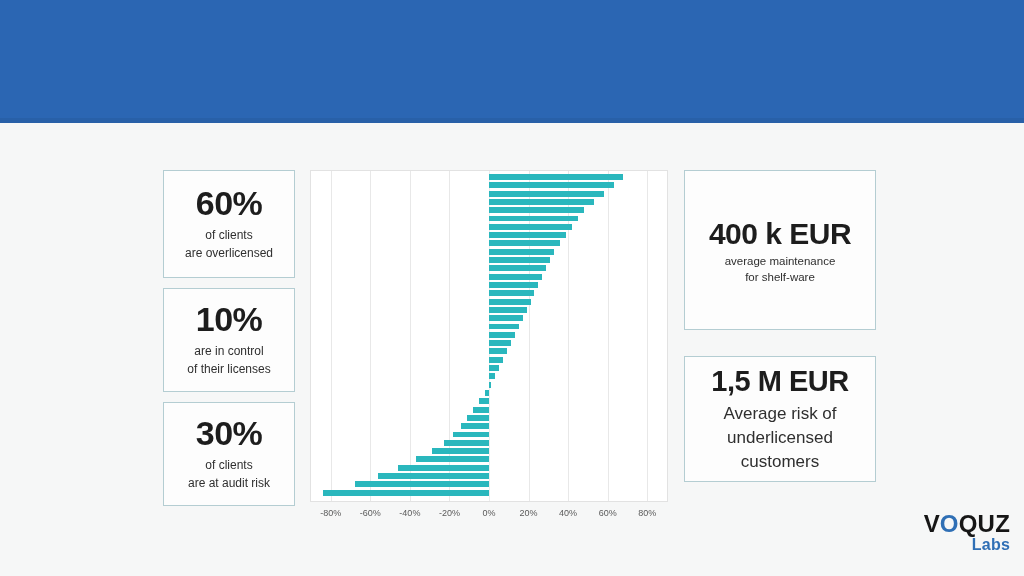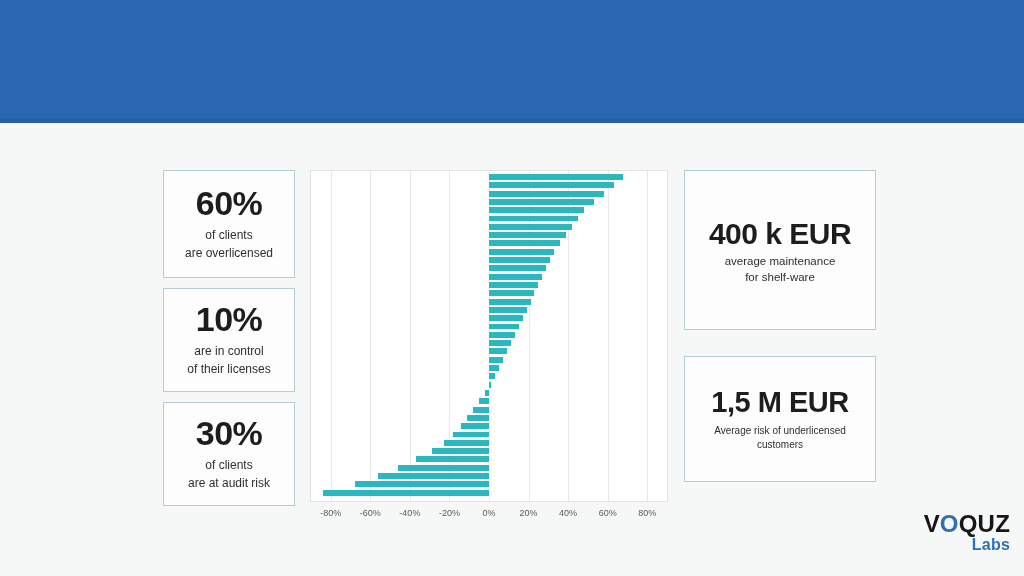--- a/index.html
+++ b/index.html
@@ -83,21 +83,21 @@
   }
   .big-eur.second { margin-top: 2px; }
   .sub-eur {
     font-size: 11.5px;
     color: #2f2f2f;
     line-height: 1.4;
     margin-top: 3px;
     white-space: pre-line;
   }
   #box-risk .big-eur { font-size: 29px; }
-  #box-risk .sub-eur { font-size: 10px; margin-top: 5px; }
+  #box-risk .sub-eur { font-size: 17px; margin-top: 5px; }
 
   
   #chart-panel {
     position: absolute;
     left: 310px; top: 170px;
     width: 358px; height: 332px;
     background: #ffffff;
     border: 1px solid #e2e2e2;
   }
   #chart-plot {

